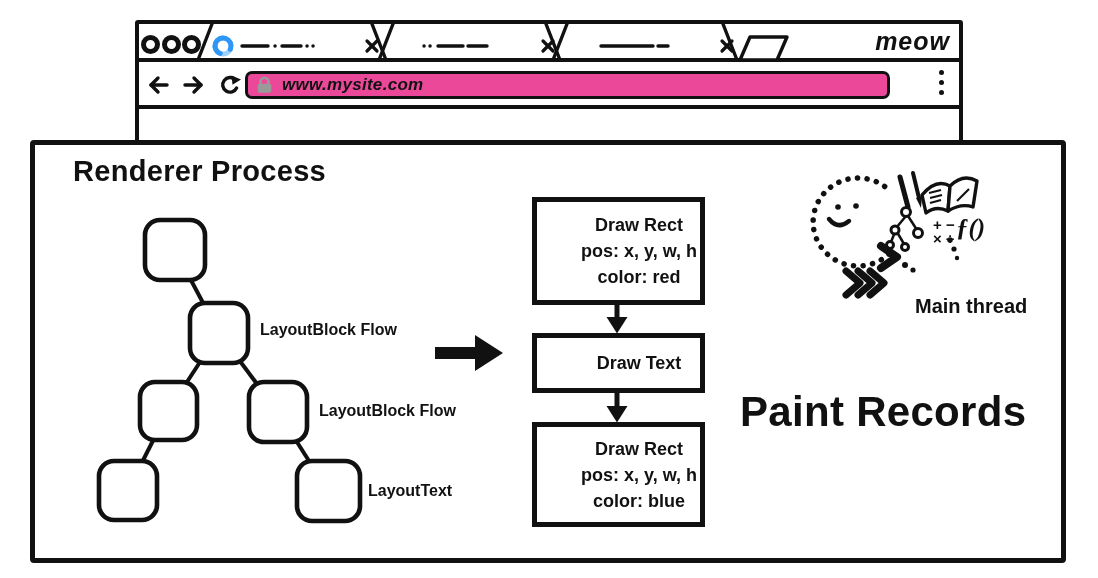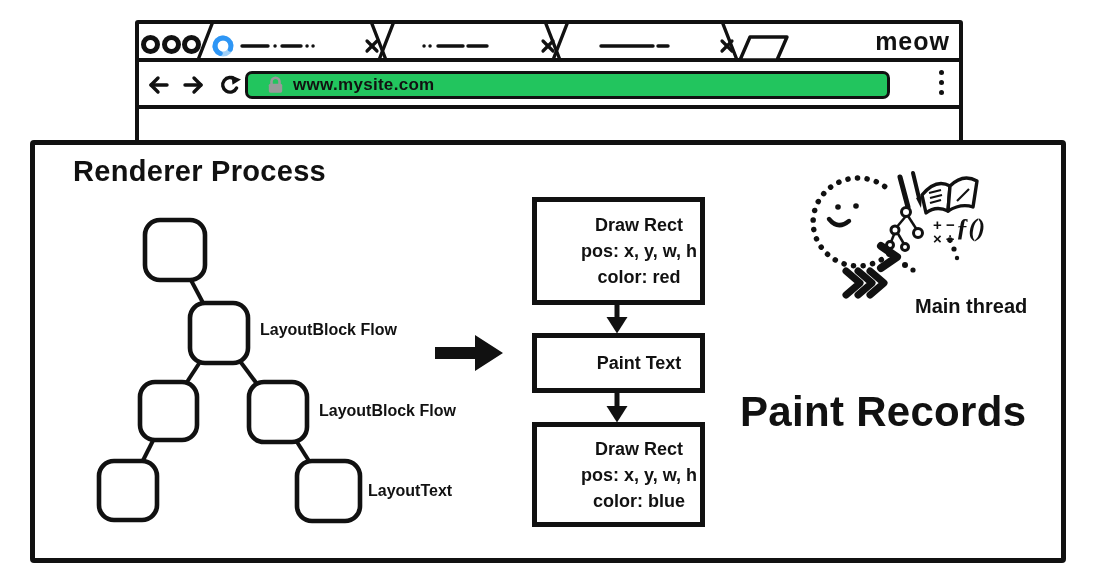--- a/index.html
+++ b/index.html
@@ -1,31 +1,31 @@
 <!DOCTYPE html>
 <html><head>
 <meta charset="utf-8">
 <style>
   * { margin:0; padding:0; box-sizing:border-box; }
   body { background:#fff; font-family:"Liberation Sans", sans-serif; }
   .canvas { position:relative; width:1098px; height:578px; background:#fff; overflow:hidden; color:#111; }
 
   
   .browser { position:absolute; left:135px; top:20px; width:828px; height:126px;
-             border:4px solid #111; border-radius:3px; background:#fff; }
+             border:4px solid #111; border-radius:3px; background:#fff;font-style:italic; }
   .tabbar { position:relative; height:38px; border-bottom:4px solid #111; }
   .tlight { position:absolute; top:11px; width:19px; height:19px; border:5.5px solid #111; border-radius:50%; background:#fff; }
   .tl1{left:2px}.tl2{left:23px}.tl3{left:43px}
   .tabs-svg { position:absolute; left:0; top:0; }
   .logo { position:absolute; right:9px; top:3px; font-size:25px; font-weight:bold; letter-spacing:1px; }
   .toolbar { position:relative; height:47px; border-bottom:4px solid #111; }
   .navicon { position:absolute; top:13px; }
   .urlbox { position:absolute; left:106px; top:9px; width:645px; height:28px;
-            border:3px solid #111; border-radius:7px; background:#22c55e;
-            display:flex; align-items:center; gap:8px; padding-left:18px; }
+            border:3px solid #111; border-radius:7px; background:#ec4899;
+            display:flex; align-items:center; gap:8px; padding-left:7px; }
   .urltext { font-size:17px; font-weight:bold; letter-spacing:0.3px; }
   .dotsmenu { position:absolute; right:15px; top:8px; display:flex; flex-direction:column; gap:5px; }
   .dotsmenu i { width:5px; height:5px; border-radius:50%; background:#111; }
 
   
   .bigbox { position:absolute; left:30px; top:140px; width:1036px; height:423px;
             border:5px solid #111; border-radius:4px; background:#fff; }
   .title { position:absolute; left:38px; top:10px; font-size:29px; font-weight:bold; letter-spacing:0.3px; }
   .treelabel { position:absolute; font-size:16px; font-weight:bold; white-space:nowrap; }
   .lb1{left:225px; top:176px;} .lb2{left:284px; top:257px;} .lb3{left:333px; top:337px;}
@@ -170,21 +170,21 @@
     <div class="paintbox pb1">
       <span>Draw Rect</span>
       <span>pos: x, y, w, h</span>
       <span>color: red</span>
     </div>
     <svg class="abs" style="left:568px; top:160px;" width="28" height="29" viewBox="0 0 28 29">
       <line x1="14" y1="0" x2="14" y2="14" stroke="#111" stroke-width="5"></line>
       <polygon points="3.5,12 24.5,12 14,28.5" fill="#111"></polygon>
     </svg>
     <div class="paintbox pb2">
-      <span>Paint Text</span>
+      <span>Draw Text</span>
     </div>
     <svg class="abs" style="left:568px; top:248px;" width="28" height="30" viewBox="0 0 28 30">
       <line x1="14" y1="0" x2="14" y2="15" stroke="#111" stroke-width="5"></line>
       <polygon points="3.5,13 24.5,13 14,29.5" fill="#111"></polygon>
     </svg>
     <div class="paintbox pb3">
       <span>Draw Rect</span>
       <span>pos: x, y, w, h</span>
       <span>color: blue</span>
     </div>

